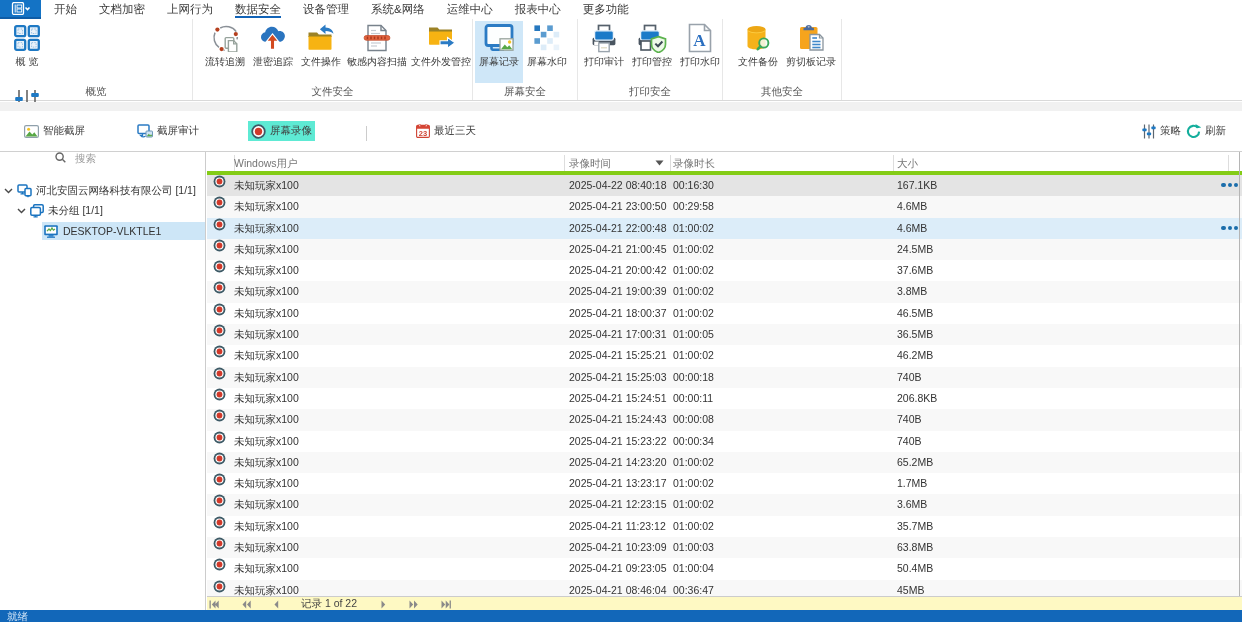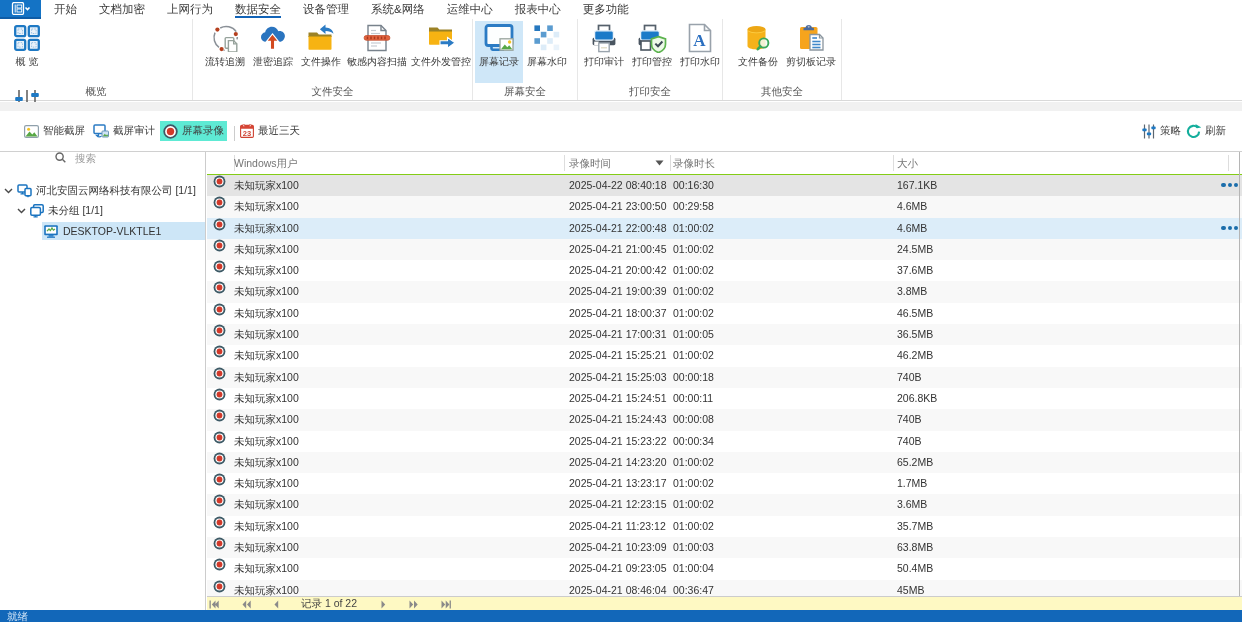--- a/index.html
+++ b/index.html
@@ -21,21 +21,21 @@
 .rbtn { height:62px; margin-top:2px; display:flex; flex-direction:column; align-items:center; justify-content:flex-start; flex:0 0 auto; }
 .rbtn.active { background:#cfe7f8; }
 .rbtn .ric { margin-top:2px; height:30px; display:flex; align-items:center; justify-content:center; }
 .rbtn .rlabel { font-size:10px; color:#3a3a3a; margin-top:2px; white-space:nowrap; }
 
 
 .graystrip { position:absolute; top:102px; left:0; width:1242px; height:9px; background:#f1f1f1; }
 
 
 .toolbar { position:absolute; top:111px; left:0; width:1242px; height:40px; background:#fff; display:flex; align-items:center; }
-.tb-left { display:flex; align-items:flex-end; margin-left:19px; }
+.tb-left { display:flex; align-items:flex-end; margin-left:19px;gap:44px; }
 .tbtn { display:flex; align-items:center; height:20px; padding:0 3px; margin-left:2px; font-size:10.5px; color:#404040; white-space:nowrap; }
 .tbtn .tic { margin-right:4px; display:flex; align-items:center; }
 .tbtn.active { background:#5eead4; }
 .tb-sep { width:1px; height:15px; background:#ccc; margin-left:7px; }
 .tb-right { position:absolute; right:16px; top:0; height:40px; display:flex; align-items:center; gap:3px; }
 
 
 .content { position:absolute; top:151px; left:0; width:1242px; height:459px; border-top:1px solid #d0d0d0; background:#fff; }
 .sidepanel { position:absolute; top:0; left:0; width:206px; height:459px; border-right:1px solid #ccc; background:#fff; }
 .searchbox { position:relative; height:26px; display:flex; align-items:flex-start;margin-left:48px; }
@@ -46,21 +46,21 @@
 .tnode .tchev { width:9px; display:flex; margin-right:4px; }
 .tnode .ticon { display:flex; margin-right:4px; }
 .tnode.lvl0 { padding-left:4px; }
 .tnode.lvl1 { padding-left:17px; }
 .tnode.lvl2 { padding-left:30px; }
 .tnode.selected .selbg { position:absolute; left:42px; right:0; top:1px; bottom:1px; background:#cde6f7; z-index:0; }
 .tnode > * { position:relative; z-index:1; }
 
 
 .tablearea { position:absolute; top:0; left:207px; width:1035px; height:459px; }
-.thead { position:relative; height:23px; border-bottom:1px solid #84cc16; background:#fff; font-size:10.5px; color:#757575; }
+.thead { position:relative; height:23px; border-bottom:4px solid #84cc16; background:#fff; font-size:10.5px; color:#757575; }
 .thead .hcell { position:absolute; top:0; line-height:22px; }
 .thead .hsep { position:absolute; top:3px; width:1px; height:16px; background:#ddd; }
 .tbody { position:relative; height:421px; overflow:hidden; }
 .trow { position:relative; height:21.3px; font-size:10.5px; color:#333; }
 .trow.stripe { background:#f8f8f8; }
 .trow.selected { background:#e4e4e4; }
 .trow.hover { background:#dcedf9; }
 .trow .cell { position:absolute; top:0; line-height:21.3px; white-space:nowrap; }
 .c-user { left:27px; }
 .c-time { left:362px; }

